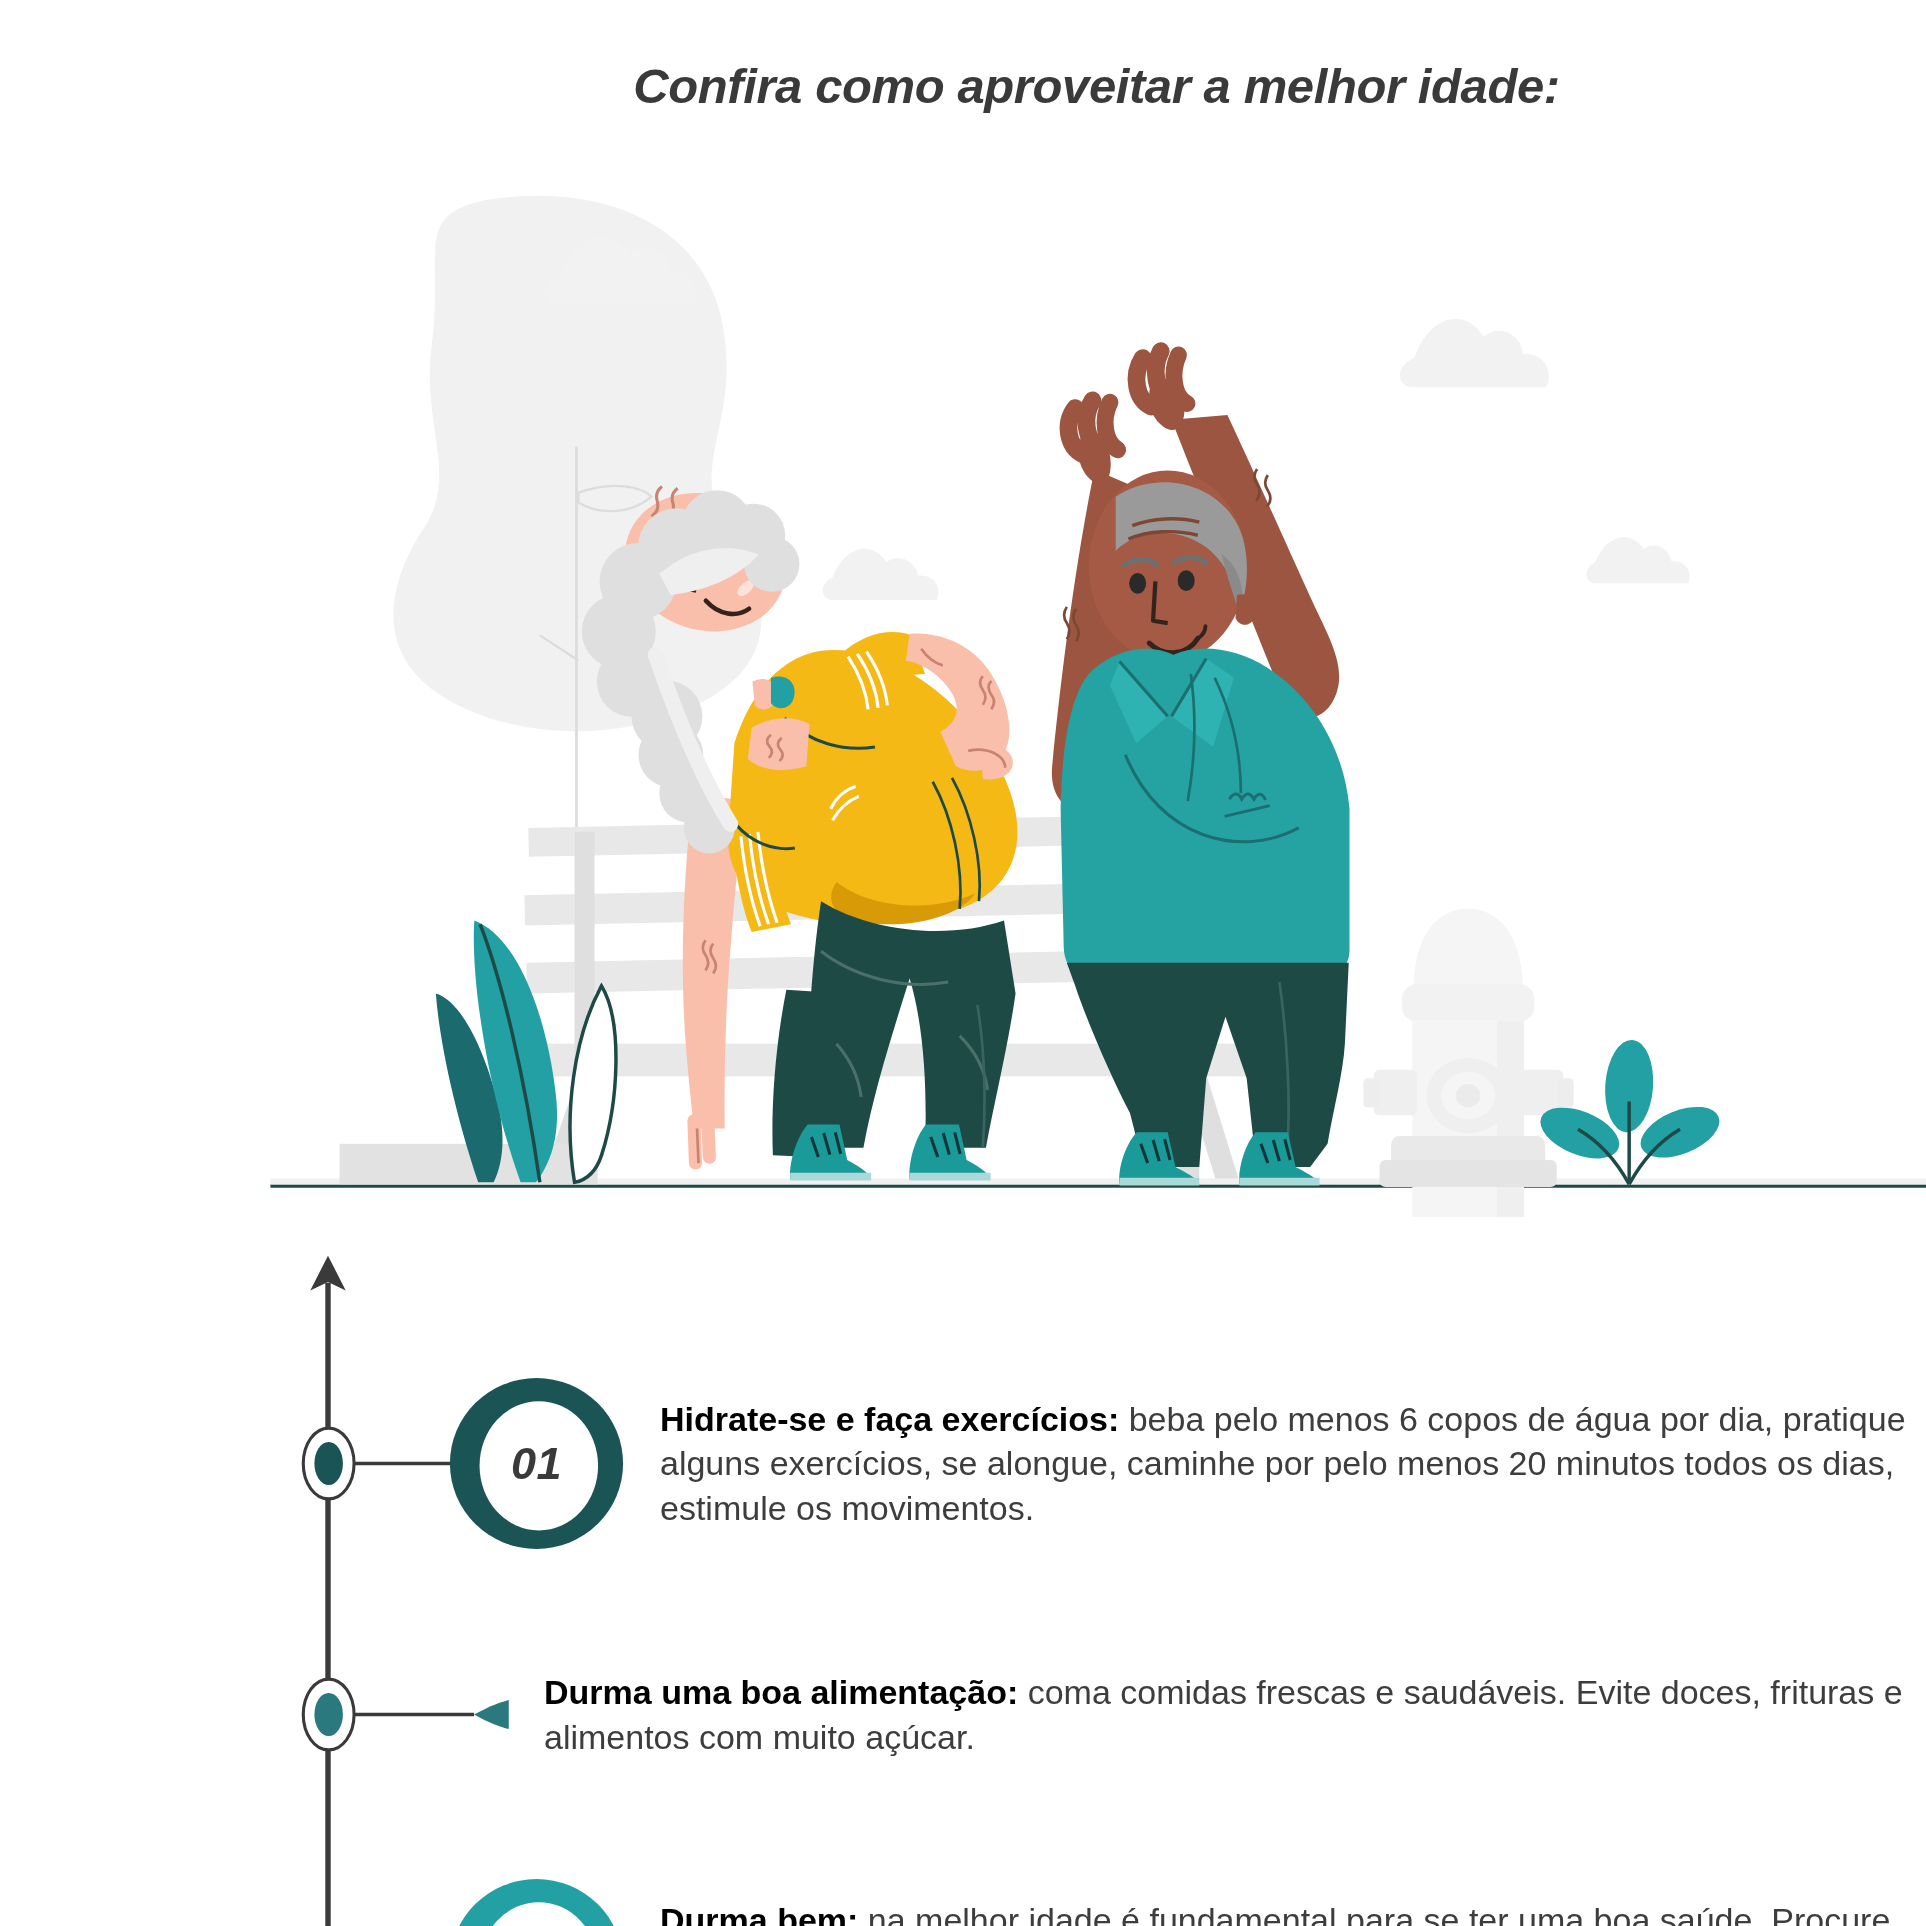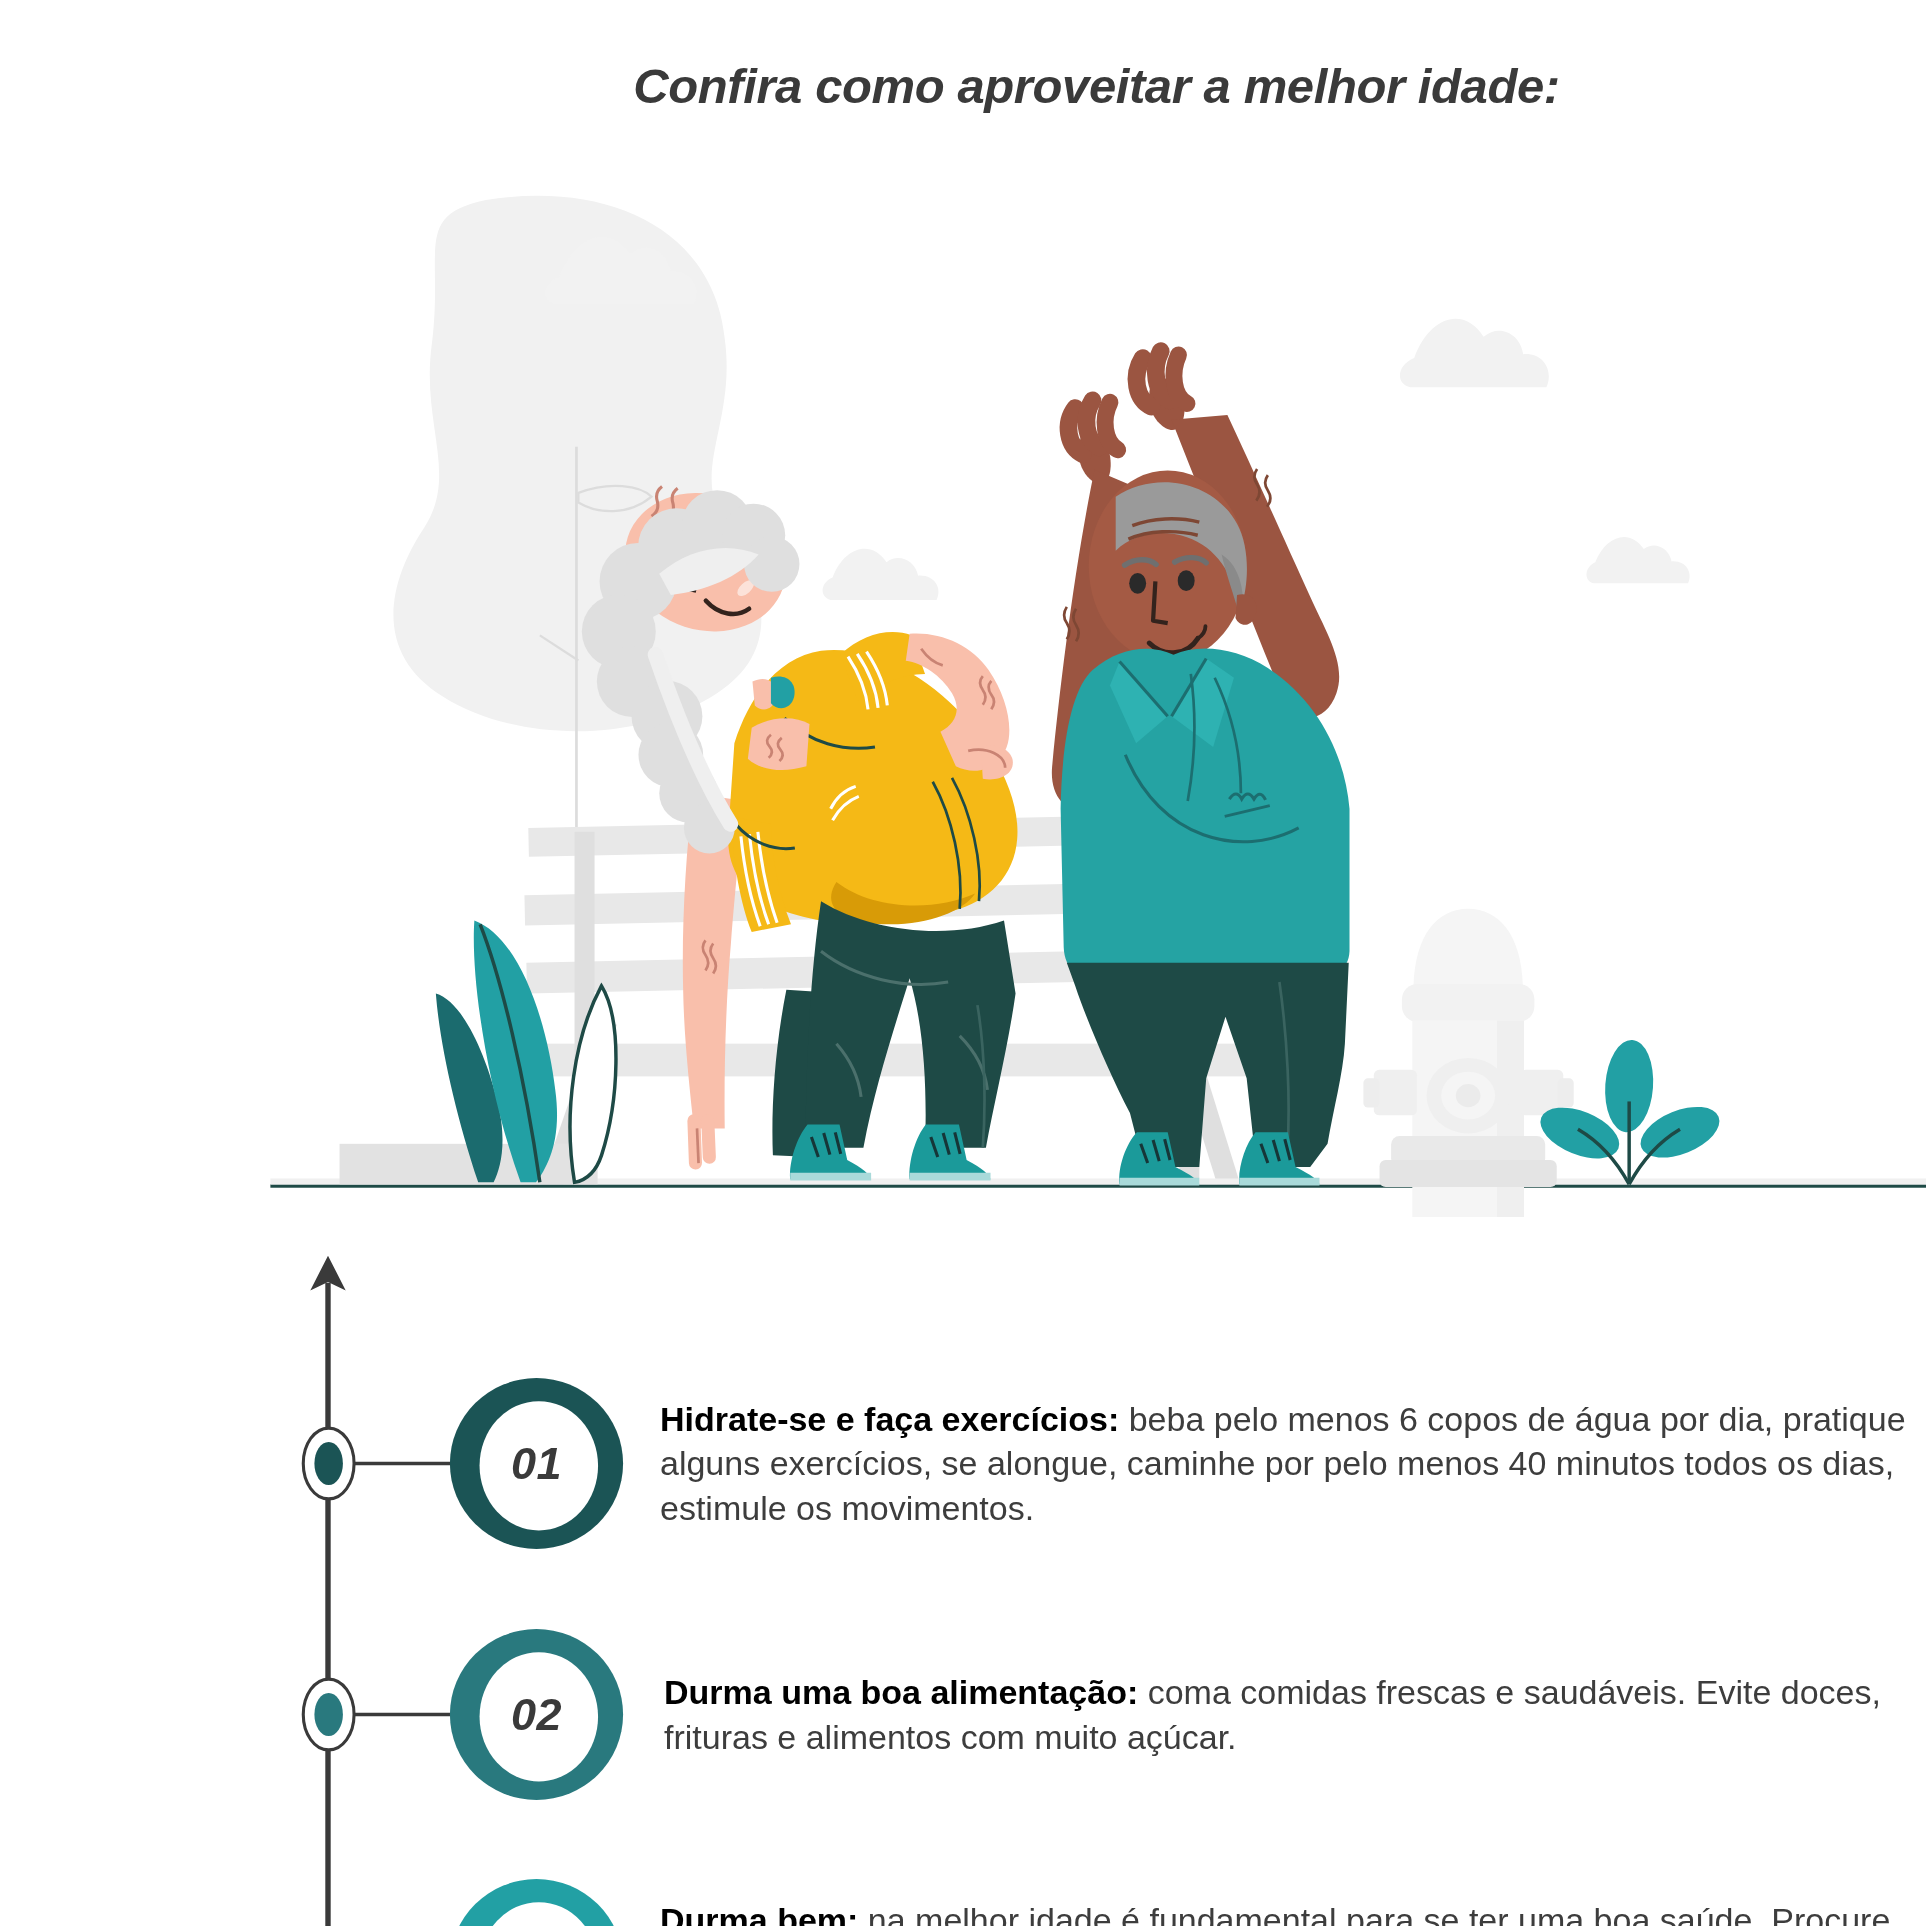--- a/index.html
+++ b/index.html
@@ -401,40 +401,33 @@
         </svg>
       </div>
       <div class="badge">
         <svg viewBox="0 0 480 460" xmlns="http://www.w3.org/2000/svg">
           <ellipse cx="240" cy="230" rx="225" ry="222" fill="#1B5455"></ellipse>
           <ellipse cx="246" cy="236" rx="154" ry="168" fill="#ffffff"></ellipse>
         </svg>
         <div class="badge-num">01</div>
       </div>
       <div class="row-text">
-        <b>Hidrate-se e faça exercícios:</b><span> beba pelo menos 6 copos de água por dia, pratique alguns exercícios, se alongue, caminhe por pelo menos 40 minutos todos os dias, estimule os movimentos.</span>
+        <b>Hidrate-se e faça exercícios:</b><span> beba pelo menos 6 copos de água por dia, pratique alguns exercícios, se alongue, caminhe por pelo menos 20 minutos todos os dias, estimule os movimentos.</span>
       </div>
     </div>
 
     <div class="row" id="row-2">
       <div class="row-connector">
         <svg viewBox="0 0 560 460" xmlns="http://www.w3.org/2000/svg">
           <ellipse cx="92" cy="230" rx="66" ry="92" fill="#ffffff" stroke="#3a3a3a" stroke-width="8"></ellipse>
           <ellipse cx="92" cy="230" rx="37" ry="56" fill="#29797E"></ellipse>
           <line x1="158" y1="230" x2="470" y2="230" stroke="#3a3a3a" stroke-width="9"></line>
           <path d="M470 230 C 512 206, 545 196, 560 192 L560 268 C 545 264, 512 254, 470 230 Z" fill="#29797E"></path>
         </svg>
       </div>
-      <div class="badge">
-        <svg viewBox="0 0 480 460" xmlns="http://www.w3.org/2000/svg">
-          <ellipse cx="240" cy="230" rx="225" ry="222" fill="#29797E"></ellipse>
-          <ellipse cx="246" cy="236" rx="154" ry="168" fill="#ffffff"></ellipse>
-        </svg>
-        <div class="badge-num">02</div>
-      </div>
       <div class="row-text">
         <b>Durma uma boa alimentação:</b><span> coma comidas frescas e saudáveis. Evite doces, frituras e alimentos com muito açúcar.</span>
       </div>
     </div>
 
     <div class="row" id="row-3">
       <div class="row-connector">
         <svg viewBox="0 0 560 460" xmlns="http://www.w3.org/2000/svg">
           <ellipse cx="92" cy="230" rx="66" ry="92" fill="#ffffff" stroke="#3a3a3a" stroke-width="8"></ellipse>
           <ellipse cx="92" cy="230" rx="37" ry="56" fill="#22A0A4"></ellipse>

